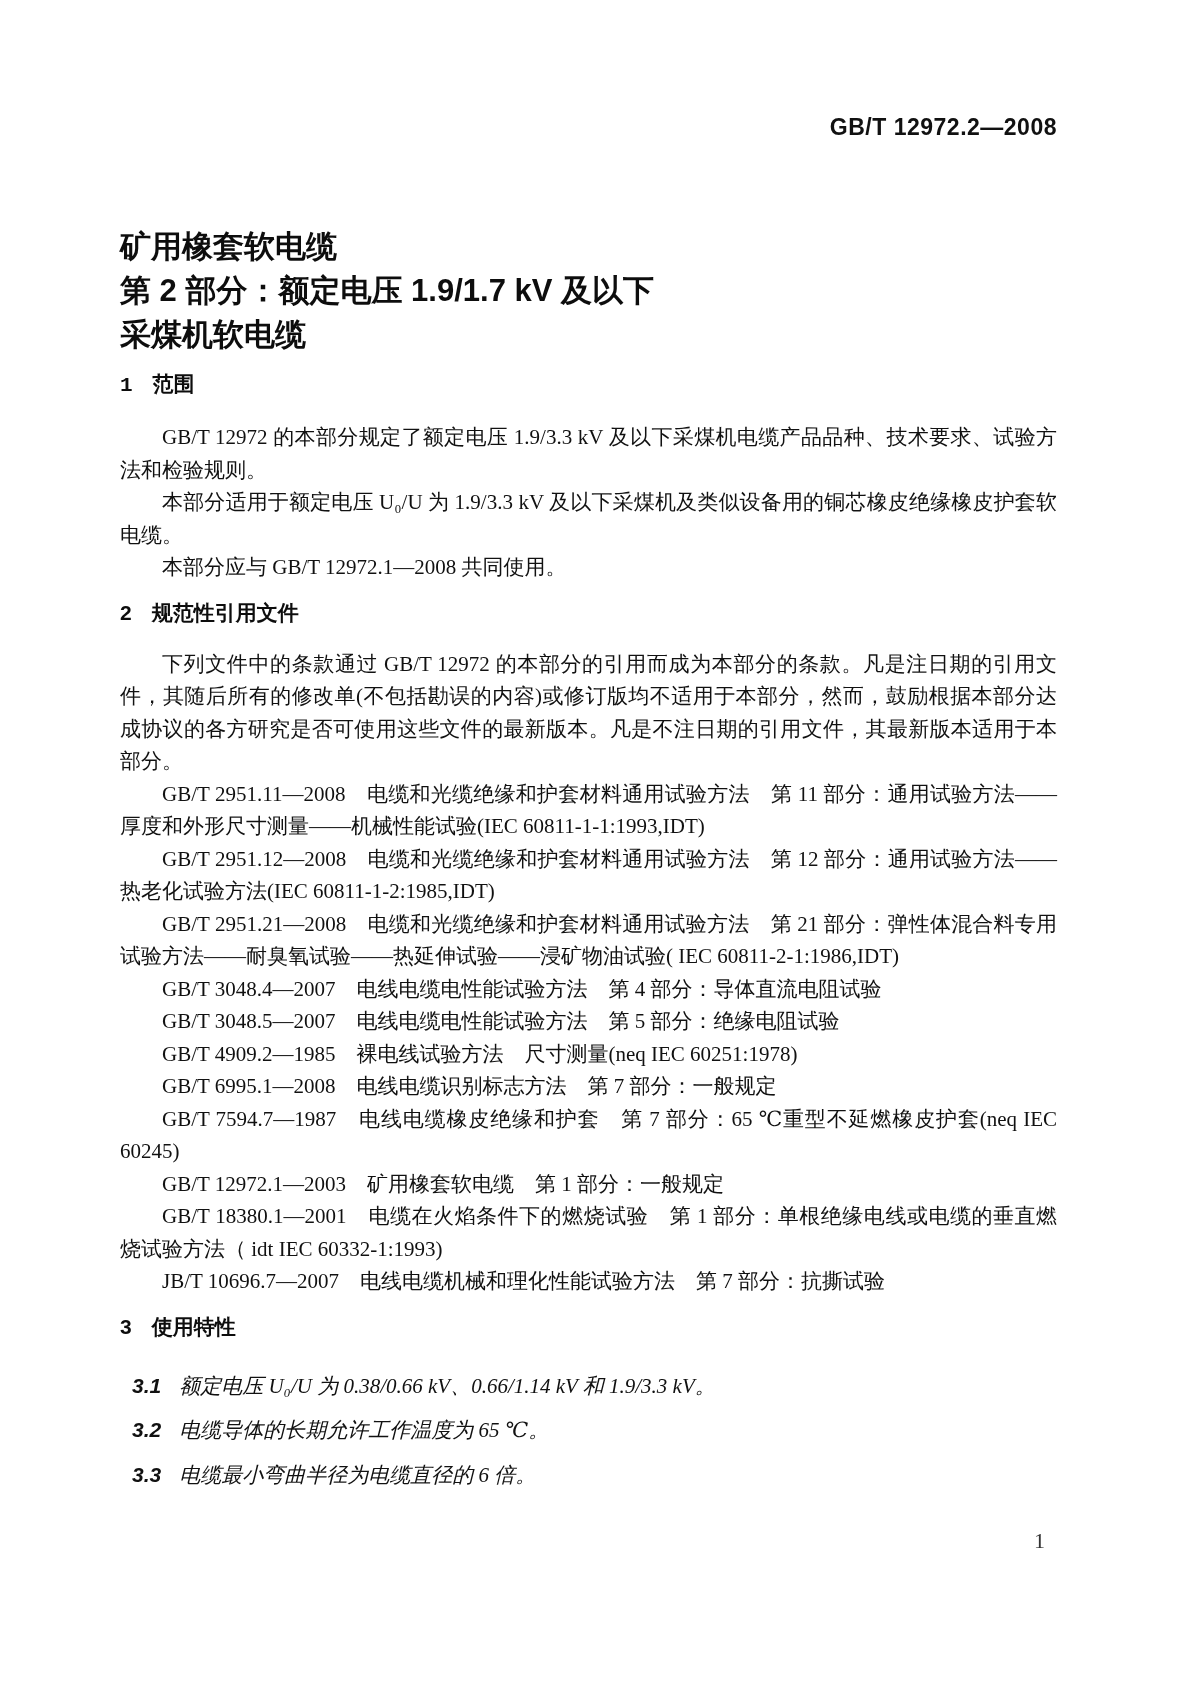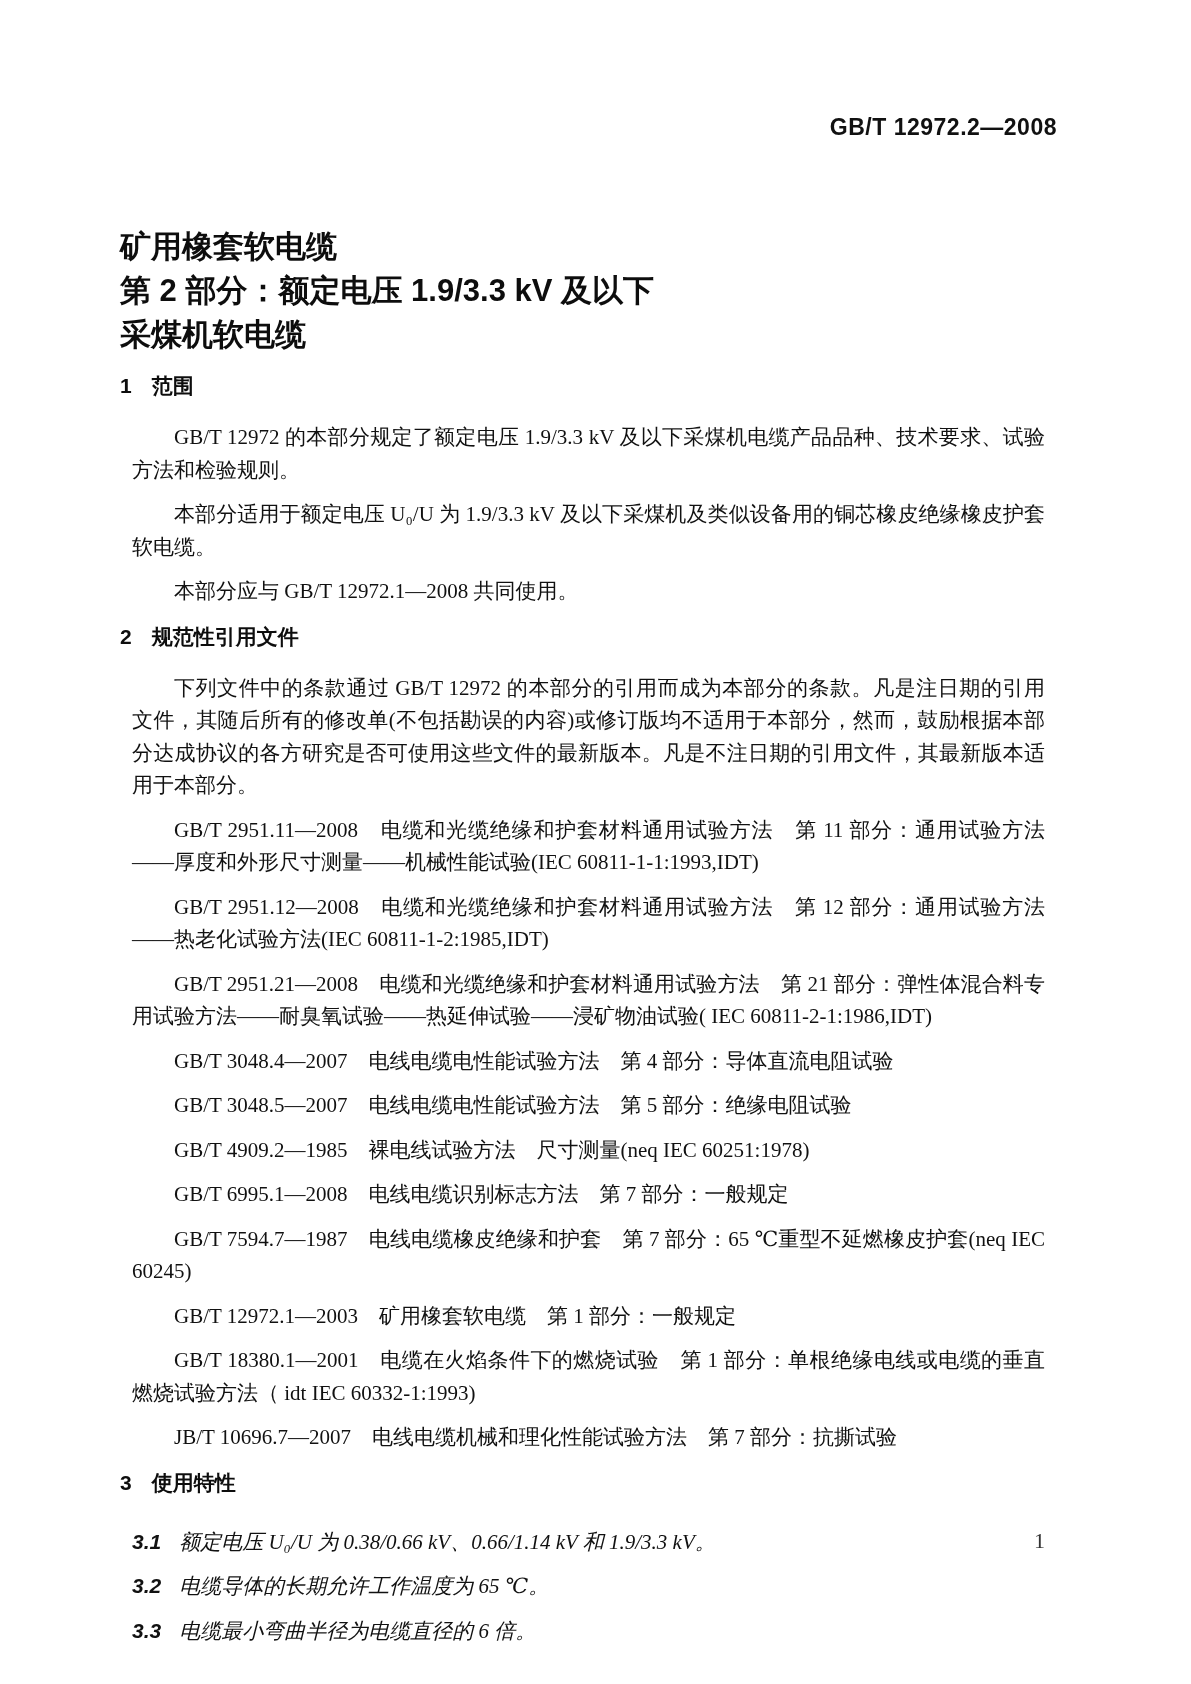--- a/index.html
+++ b/index.html
@@ -32,24 +32,24 @@
   }
   h2.sec{
     font-family:"Liberation Sans","DejaVu Sans",sans-serif;
     font-weight:bold;
     font-size:21px;
     line-height:26px;
     margin:16px 0 22px 0;
     color:#0d0d0d;
   }
   h2.sec .sec-num{margin-right:20px;}
-  h2.sec.first{}
+  h2.sec.first{font-family:Liberation Mono, monospace;}
   h2.sec.third{margin-bottom:30px;}
   p.bp{
-    margin:12px;
+    margin:0;
     font-size:21px;
     line-height:32.5px;
     text-align:justify;
     text-justify:inter-ideograph;
   }
   p.ind{text-indent:2em;}
   p.clause{
     margin:12px;
     font-size:21px;
     line-height:32.5px;
@@ -70,21 +70,21 @@
 </style>
 </head>
 <body>
 
 <div class="page">
 
   <div class="doc-code">GB/T 12972.2—2008</div>
 
   <div class="doc-title">
     <div>矿用橡套软电缆</div>
-    <div>第 2 部分：额定电压 1.9/3.3 kV 及以下</div>
+    <div>第 2 部分：额定电压 1.9/1.7 kV 及以下</div>
     <div>采煤机软电缆</div>
   </div>
 
   <h2 class="sec first">
     <span class="sec-num">1</span><span>范围</span>
   </h2>
   <p class="bp ind">GB/T 12972 的本部分规定了额定电压 1.9/3.3 kV 及以下采煤机电缆产品品种、技术要求、试验方法和检验规则。</p>
   <p class="bp ind">本部分适用于额定电压 U₀/U 为 1.9/3.3 kV 及以下采煤机及类似设备用的铜芯橡皮绝缘橡皮护套软电缆。</p>
   <p class="bp ind">本部分应与 GB/T 12972.1—2008 共同使用。</p>
 

